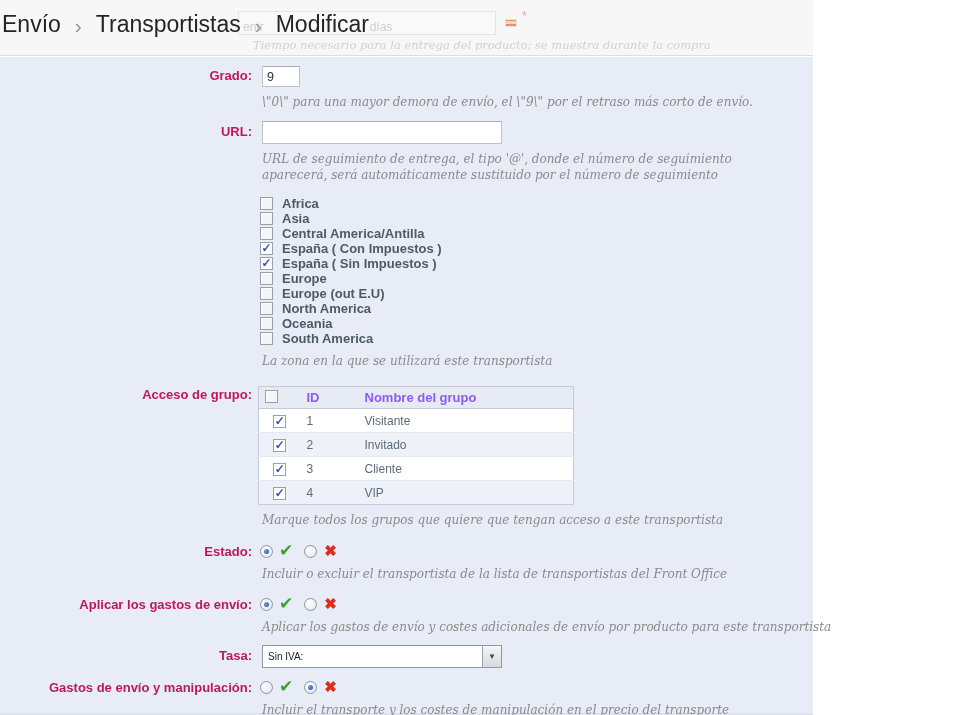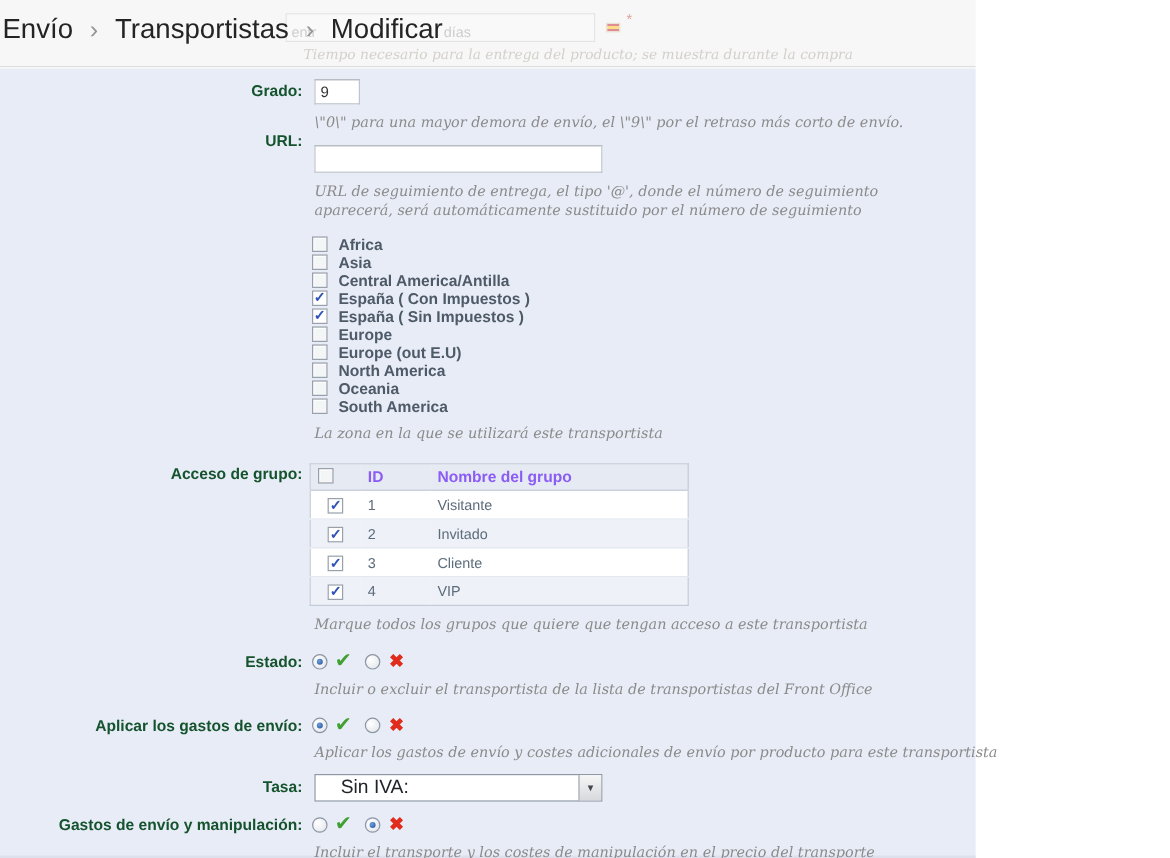--- a/index.html
+++ b/index.html
@@ -22,21 +22,21 @@
   .ghost-hint { position:absolute; left:15px; top:27px; width:520px; white-space:nowrap;
                 font:italic 11.5px "DejaVu Serif", serif; color:#a8a195; }
   .breadcrumb { position:absolute; left:2px; top:11px; display:flex; align-items:center;
                 font-size:23px; color:#242424; }
   .crumb-sep { color:#949494; font-size:21px; margin:0 14px; padding-top:2px; }
 
   
   .panel { position:absolute; left:0; top:57px; width:813px; height:658px; background:#e8ecf6;
            border-bottom:2px solid #dde1ee; }
   .lbl { position:absolute; left:0; width:252px; text-align:right; font-size:13px;
-         font-weight:bold; color:#14532d; }
+         font-weight:bold; color:#be185d; }
   .hint { position:absolute; left:262px; font:italic 12px "DejaVu Serif", serif;
           color:#8a8a8a; line-height:16px; }
   .txt-input { position:absolute; background:#fff; border:1px solid #bfc4cc;
                border-top-color:#a7adb6; font-size:12.5px; color:#333; padding:0 4px;
                font-family:"Liberation Sans", sans-serif; }
 
   
   .zone-list { position:absolute; left:260px; top:139px; }
   .zone-row { display:flex; align-items:center; height:15px; cursor:default; }
   .zone-label { margin-left:9px; font-size:13px; font-weight:bold; color:#4e5a68; }
@@ -69,21 +69,21 @@
                      border-radius:50%;
                      background:radial-gradient(circle at 35% 35%, #6fa0dc, #1c4f9c); }
   .icon-check { margin:0 11px 0 6px; }
   .icon-check::before { content:"✔"; color:#3ea132; font-size:17px; line-height:1; }
   .icon-cross { margin-left:7px; }
   .icon-cross::before { content:"✖"; color:#e02b1d; font-size:15px; font-weight:bold; line-height:1; }
 
   
   .sel { position:absolute; left:262px; top:588px; width:240px; height:23px; background:#fff;
          border:1px solid #8e98a6; display:flex; align-items:stretch; cursor:default; }
-  .sel-text { flex:1; display:flex; align-items:center; padding-left:21px; font-size:16px;
+  .sel-text { flex:1; display:flex; align-items:center; padding-left:5px; font-size:10px;
               color:#20242a; }
   .sel-btn { width:19px; background:linear-gradient(#f6f6f6,#d7d9dc); border-left:1px solid #9aa2ae;
              display:flex; align-items:center; justify-content:center; }
   .sel-btn::after { content:"▼"; font-size:8px; color:#44484e; }
 </style>
 </head>
 <body>
 
 <div class="screen">
 
@@ -105,21 +105,21 @@
       <span>Modificar</span>
     </div>
   </div>
 
   <div class="panel">
 
     <div class="lbl" style="top:11px">Grado:</div>
     <input class="txt-input" style="left: 262px; top: 9px; width: 38px; height: 21px;" value="9">
     <div class="hint" style="top:37px; width:540px; white-space:nowrap">\"0\" para una mayor demora de envío, el \"9\" por el retraso más corto de envío.</div>
 
-    <div class="lbl" style="top:53px">URL:</div>
+    <div class="lbl" style="top:67px">URL:</div>
     <input class="txt-input" style="left: 262px; top: 64px; width: 240px; height: 23px;" value="">
     <div class="hint" style="top:94px; width:472px">URL de seguimiento de entrega, el tipo '@', donde el número de seguimiento aparecerá, será automáticamente sustituido por el número de seguimiento</div>
 
     <div class="zone-list">
         <label class="zone-row">
           <span class="cb"></span>
           <span class="zone-label">Africa</span>
         </label>
         <label class="zone-row">
           <span class="cb"></span>

